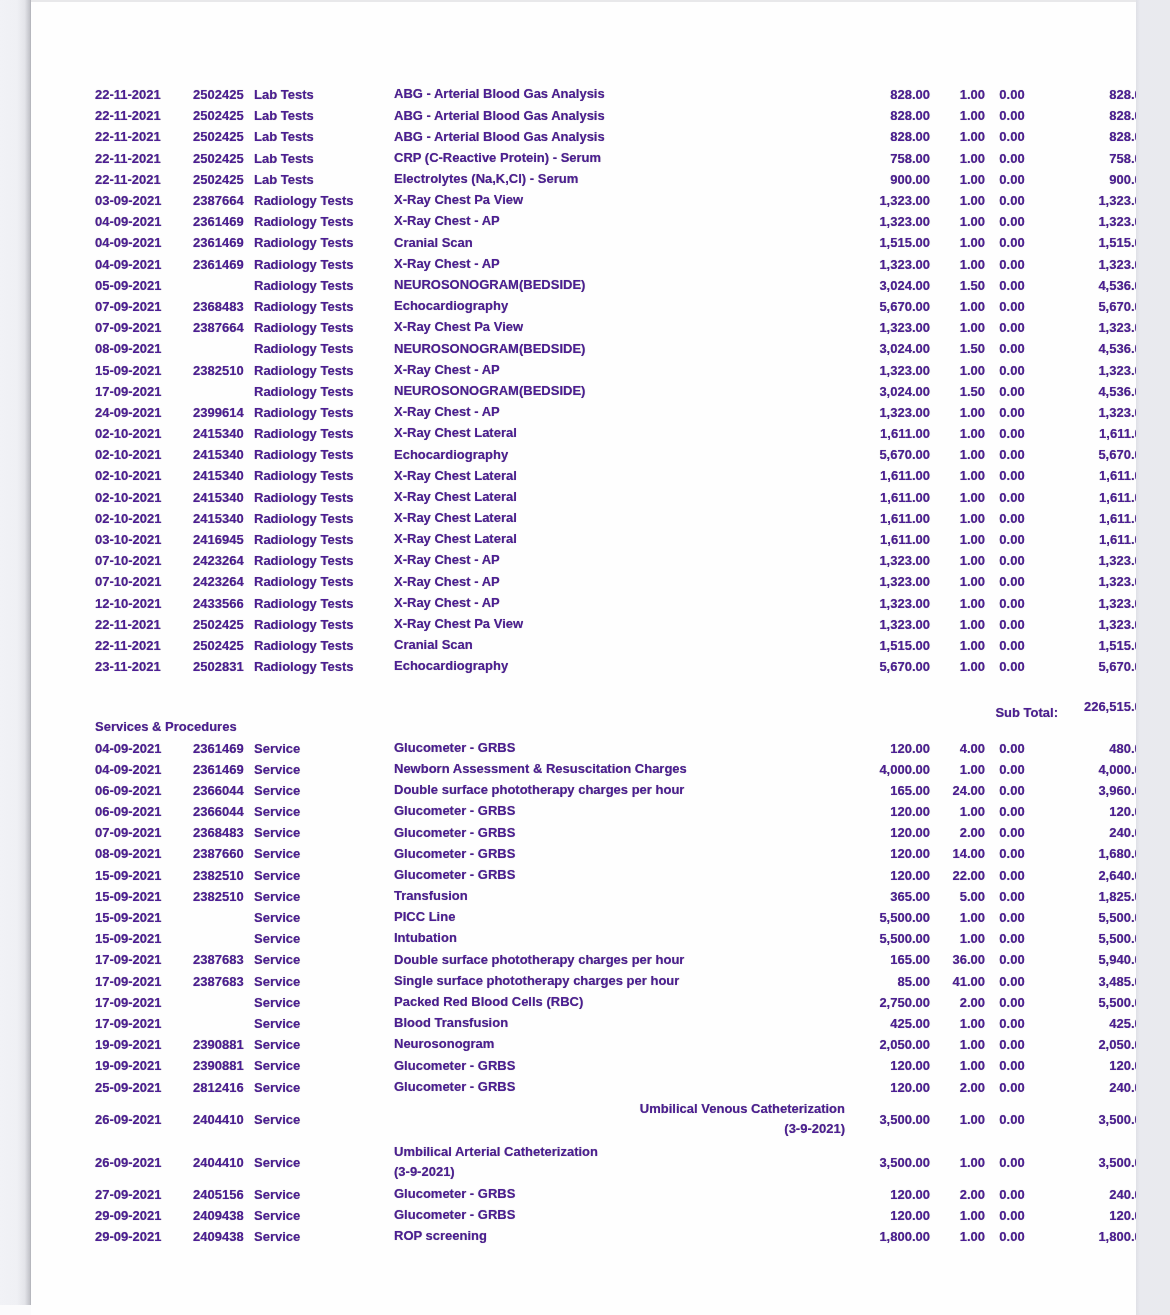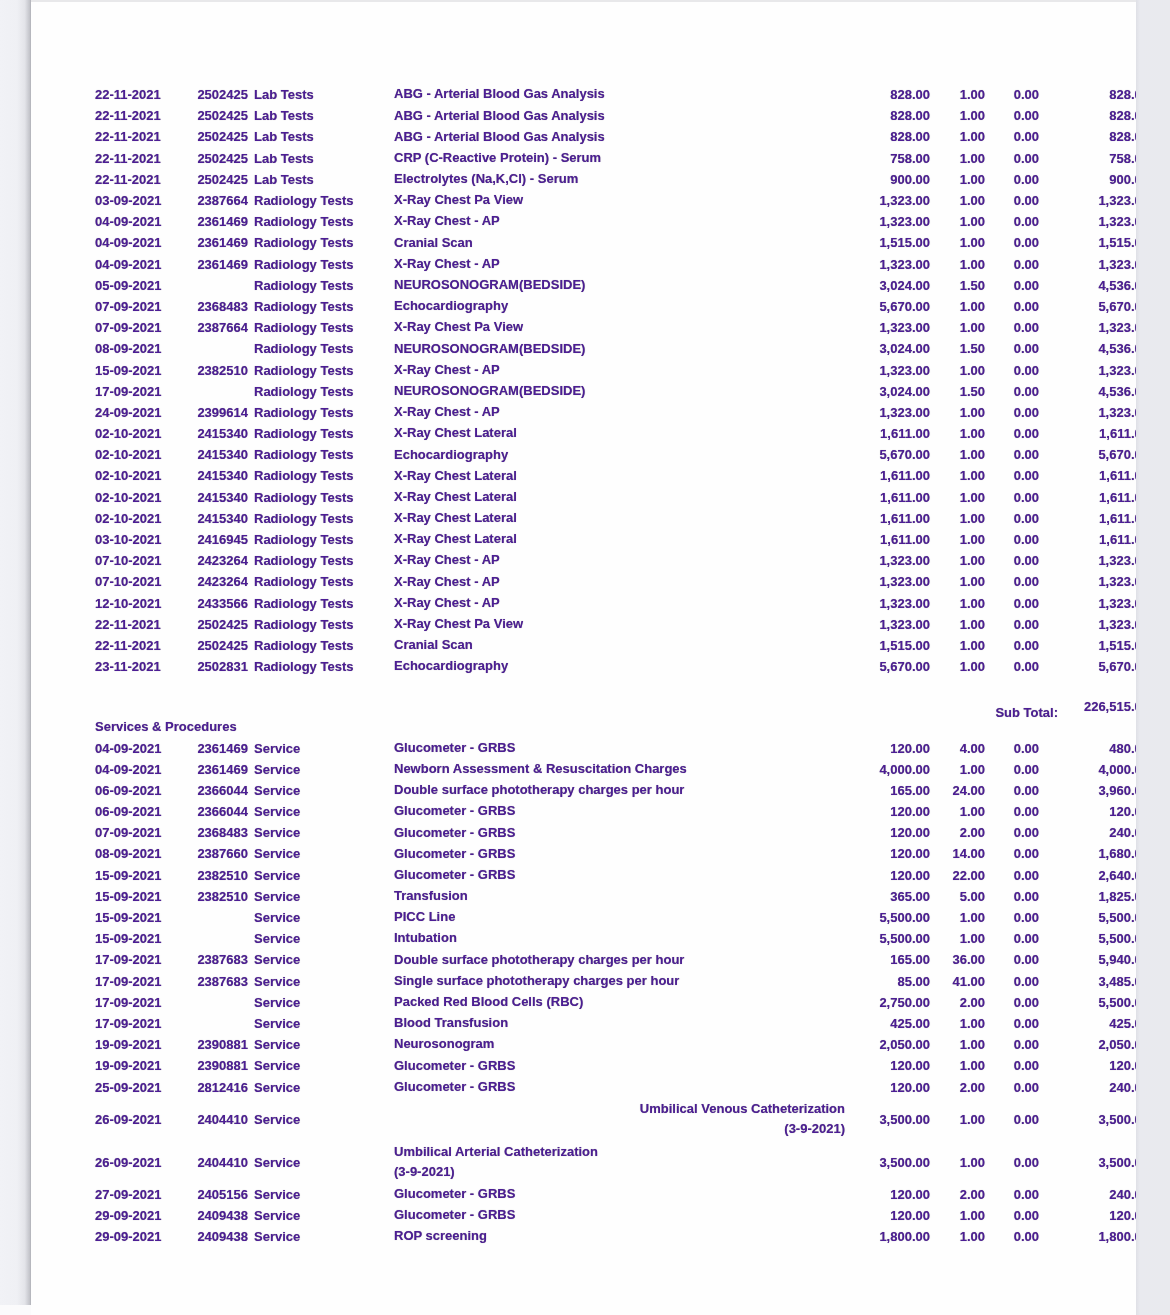--- a/index.html
+++ b/index.html
@@ -32,26 +32,26 @@
   .row, .heading-row, .subtotal-row {
     display: flex; align-items: center;
     height: 21.2px;
     font-size: 13px; font-weight: 700;
     color: #4c1d95;
     text-shadow: 0 0 0.7px rgba(20,20,20,0.5);
     white-space: nowrap;
   }
   .row.tall { height: 43px; }
   .c-date { width: 98px; }
-  .c-code { width: 55px; text-align: right; }
+  .c-code { width: 55px; }
   .c-cat  { width: 132px; margin-left: 6px; }
   .c-desc { flex: 1; padding-left: 8px; line-height: 20.5px; }
   .c-rate { width: 85px; text-align: right; }
   .c-qty  { width: 55px; text-align: right; }
-  .c-disc { width: 54px; text-align: right; }
+  .c-disc { width: 54px; text-align: center; }
   .c-amt  { width: 110px; text-align: right; }
 
   .gap-subtotal { height: 19px; }
   .subtotal-row { justify-content: flex-end; }
   .subtotal-label { text-align: right; margin-top: 12px; }
   .subtotal-value { width: 91px; text-align: right; }
   .heading-row { height: 21px; margin-top: -1px; }
 </style>
 </head>
 <body>

